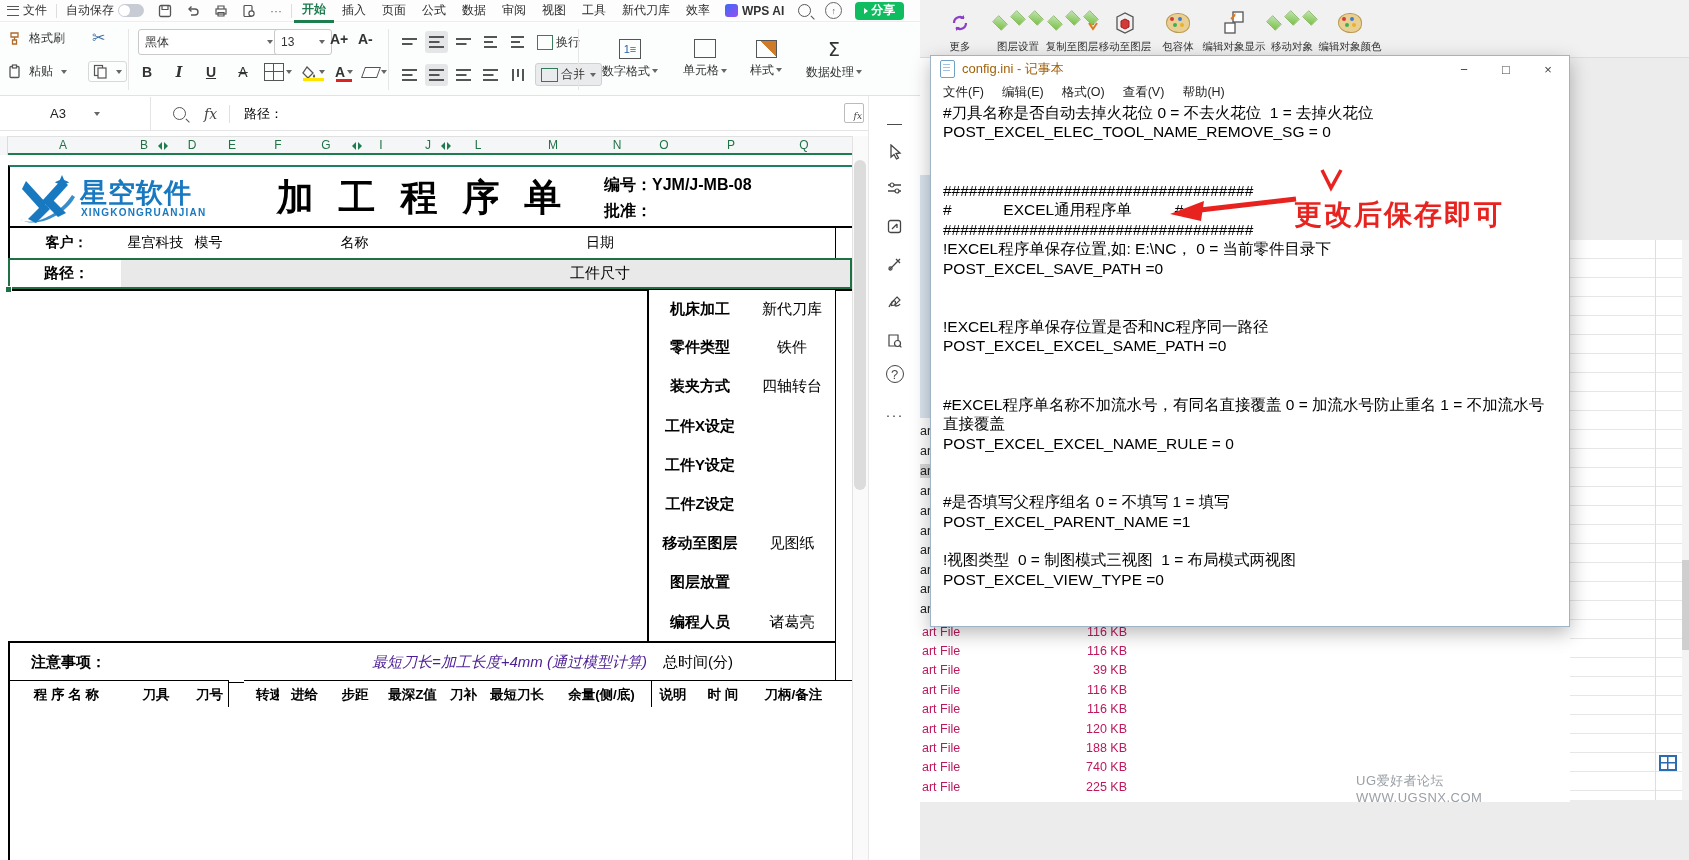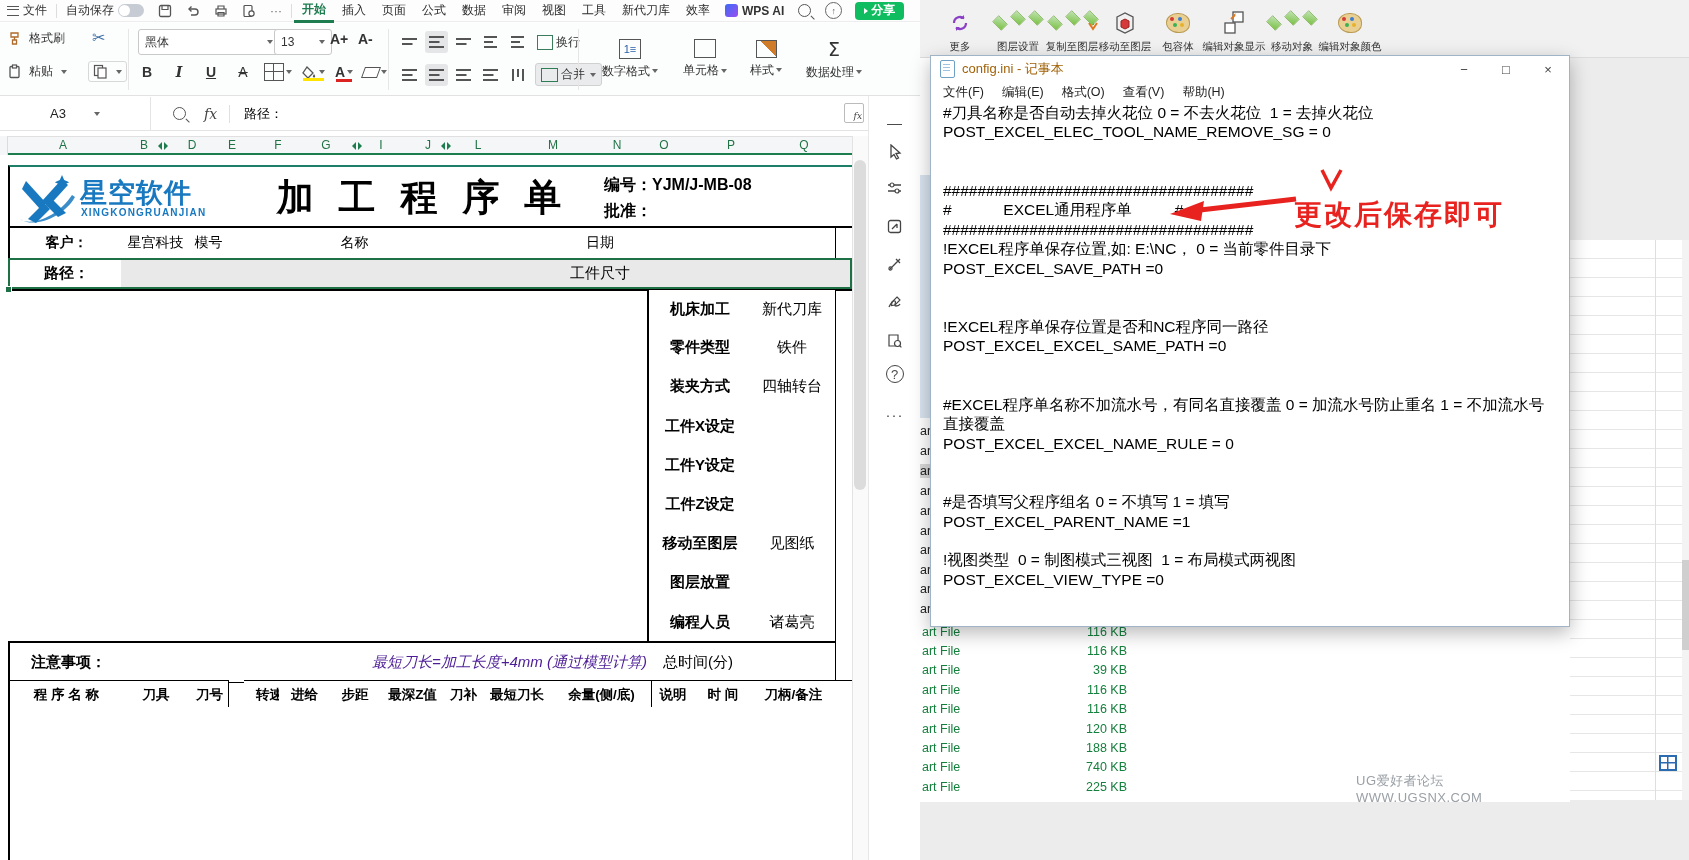--- a/index.html
+++ b/index.html
@@ -96,21 +96,21 @@
   
   #nx{left:920px;top:0;width:769px;height:860px;background:#ececec;}
   #nxtoolbar{left:920px;top:0px;width:769px;height:58px;background:#f1f1f1;border-bottom:1px solid #dcdcdc;}
   .nxitem{position:absolute;top:8px;width:64px;display:flex;flex-direction:column;align-items:center;gap:2px;}
   .nxlabel{font-size:10.5px;color:#333;white-space:nowrap;}
   .diam{width:16px;height:16px;background:linear-gradient(135deg,#bfe3b2,#7ac143);transform:rotate(45deg) scale(.72,.5);border:1px solid #69a13a;}
   .nxic{height:30px;display:flex;align-items:center;justify-content:center;}
   .palette{width:22px;height:18px;border-radius:50% 50% 45% 55%;background:#e9cf92;border:1px solid #b99b55;position:relative;}
   .palette i{position:absolute;width:4px;height:4px;border-radius:50%;}
   #filepanel{left:920px;top:58px;width:650px;height:744px;background:#fff;}
-  .filerow{position:absolute;left:2px;width:646px;height:19px;font-size:12.5px;color:#15803d;display:flex;align-items:center;}
+  .filerow{position:absolute;left:2px;width:646px;height:19px;font-size:12.5px;color:#be185d;display:flex;align-items:center;}
   .filerow .fname{margin-left:0px;}
   .filerow .fsize{position:absolute;left:120px;width:85px;text-align:right;}
   .sliver{position:absolute;font-size:12.5px;color:#222;left:0px;width:20px;overflow:hidden;white-space:nowrap;}
   #bluestrip{left:920px;top:175px;width:18px;height:243px;background:#d9e4ef;}
   #watermark{left:1356px;top:772px;width:210px;font-size:13px;color:#9aa0a6;letter-spacing:.5px;z-index:30;}
   
   #rpanel{left:1570px;top:58px;width:119px;height:802px;background:#ececec;}
   #rgrid{left:1570px;top:240px;width:112px;height:560px;background:#fff;
          background-image:repeating-linear-gradient(to bottom,transparent 0 18px,#e6e6e6 18px 19px);}
   #rvline{left:1655px;top:240px;width:1px;height:560px;background:#dedede;}

